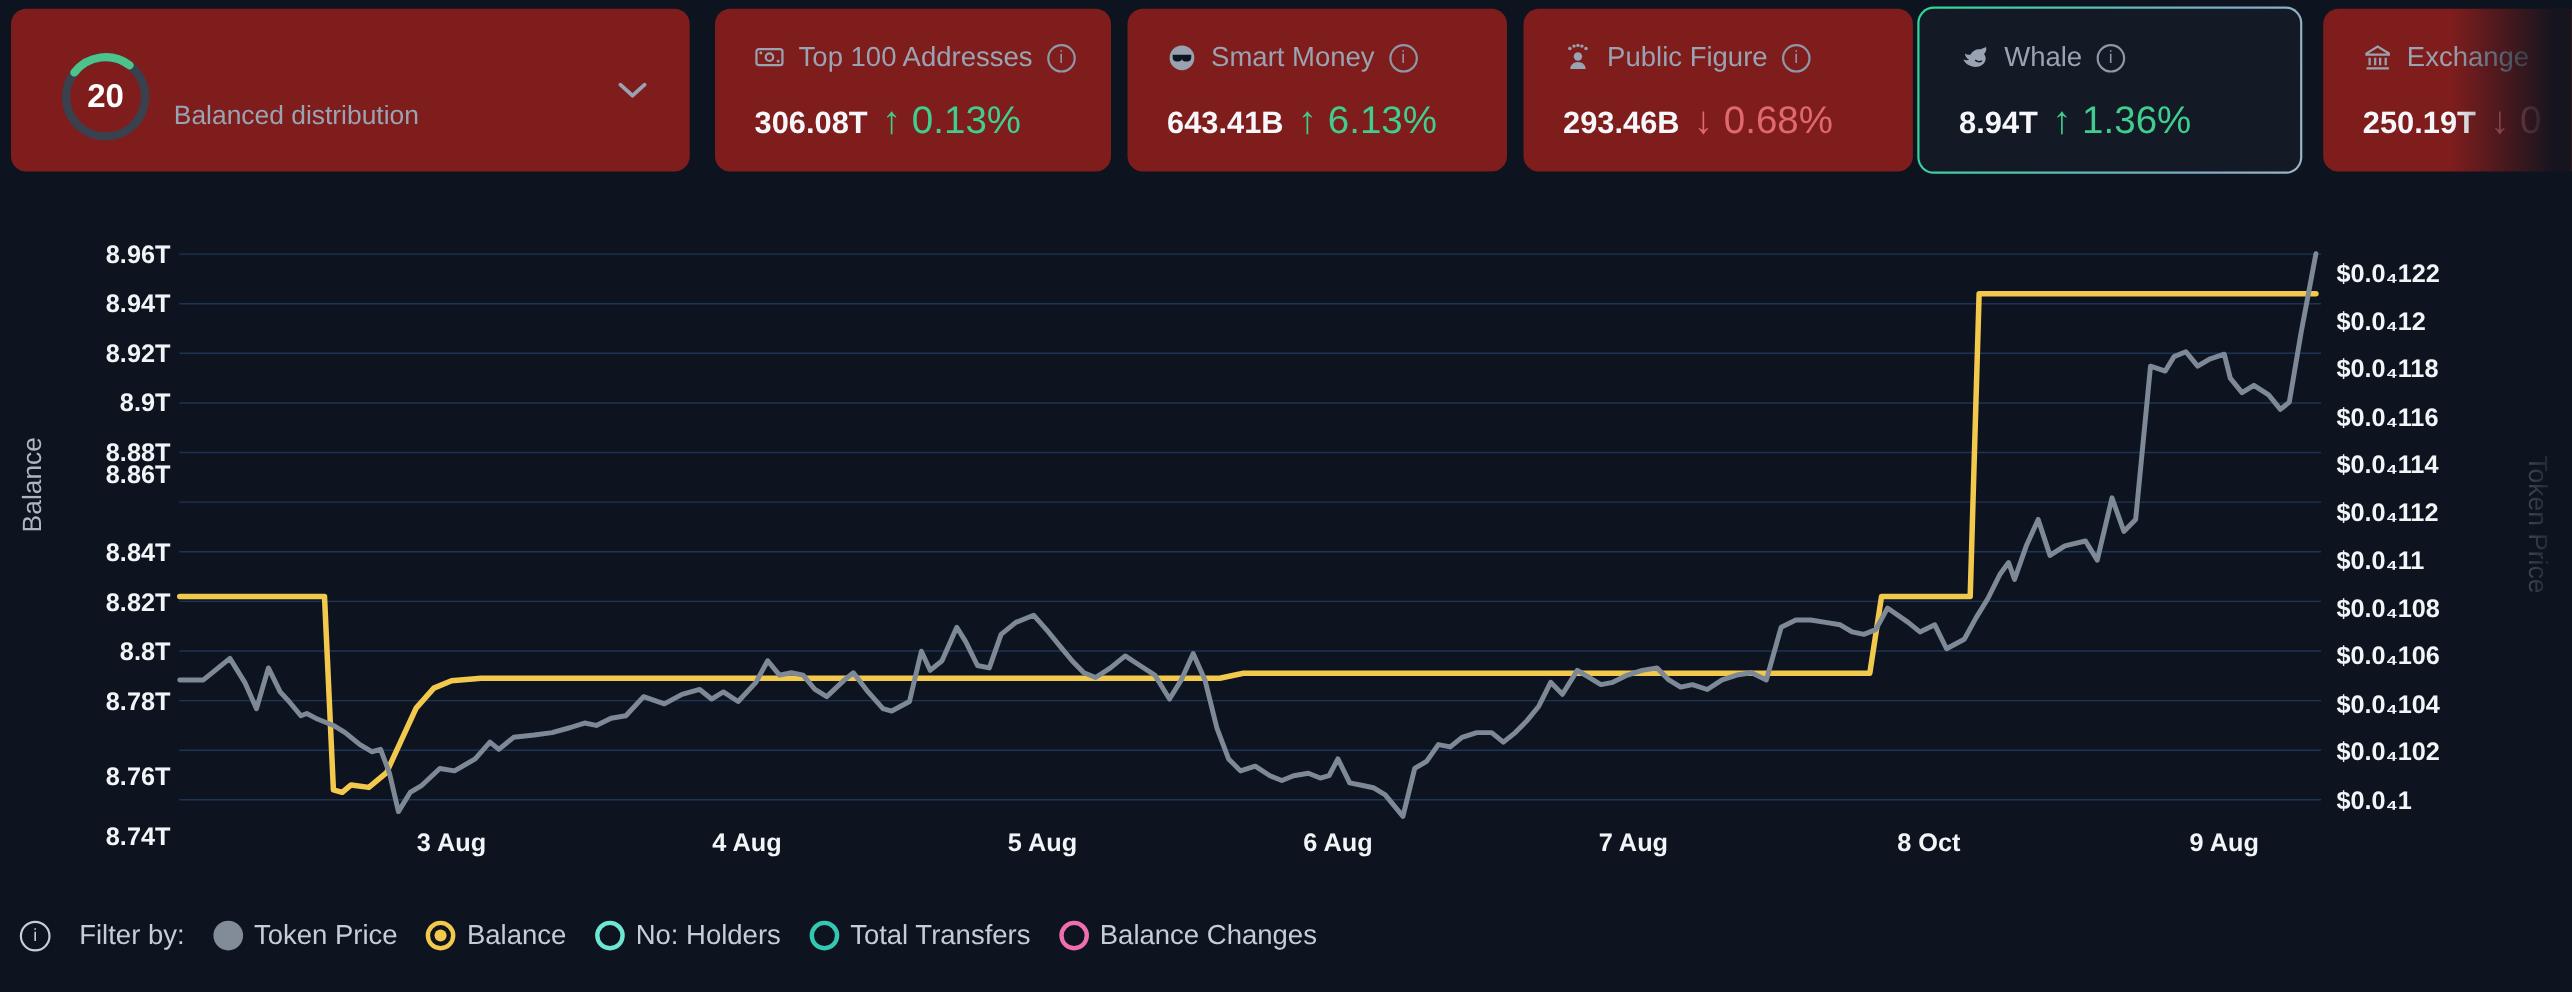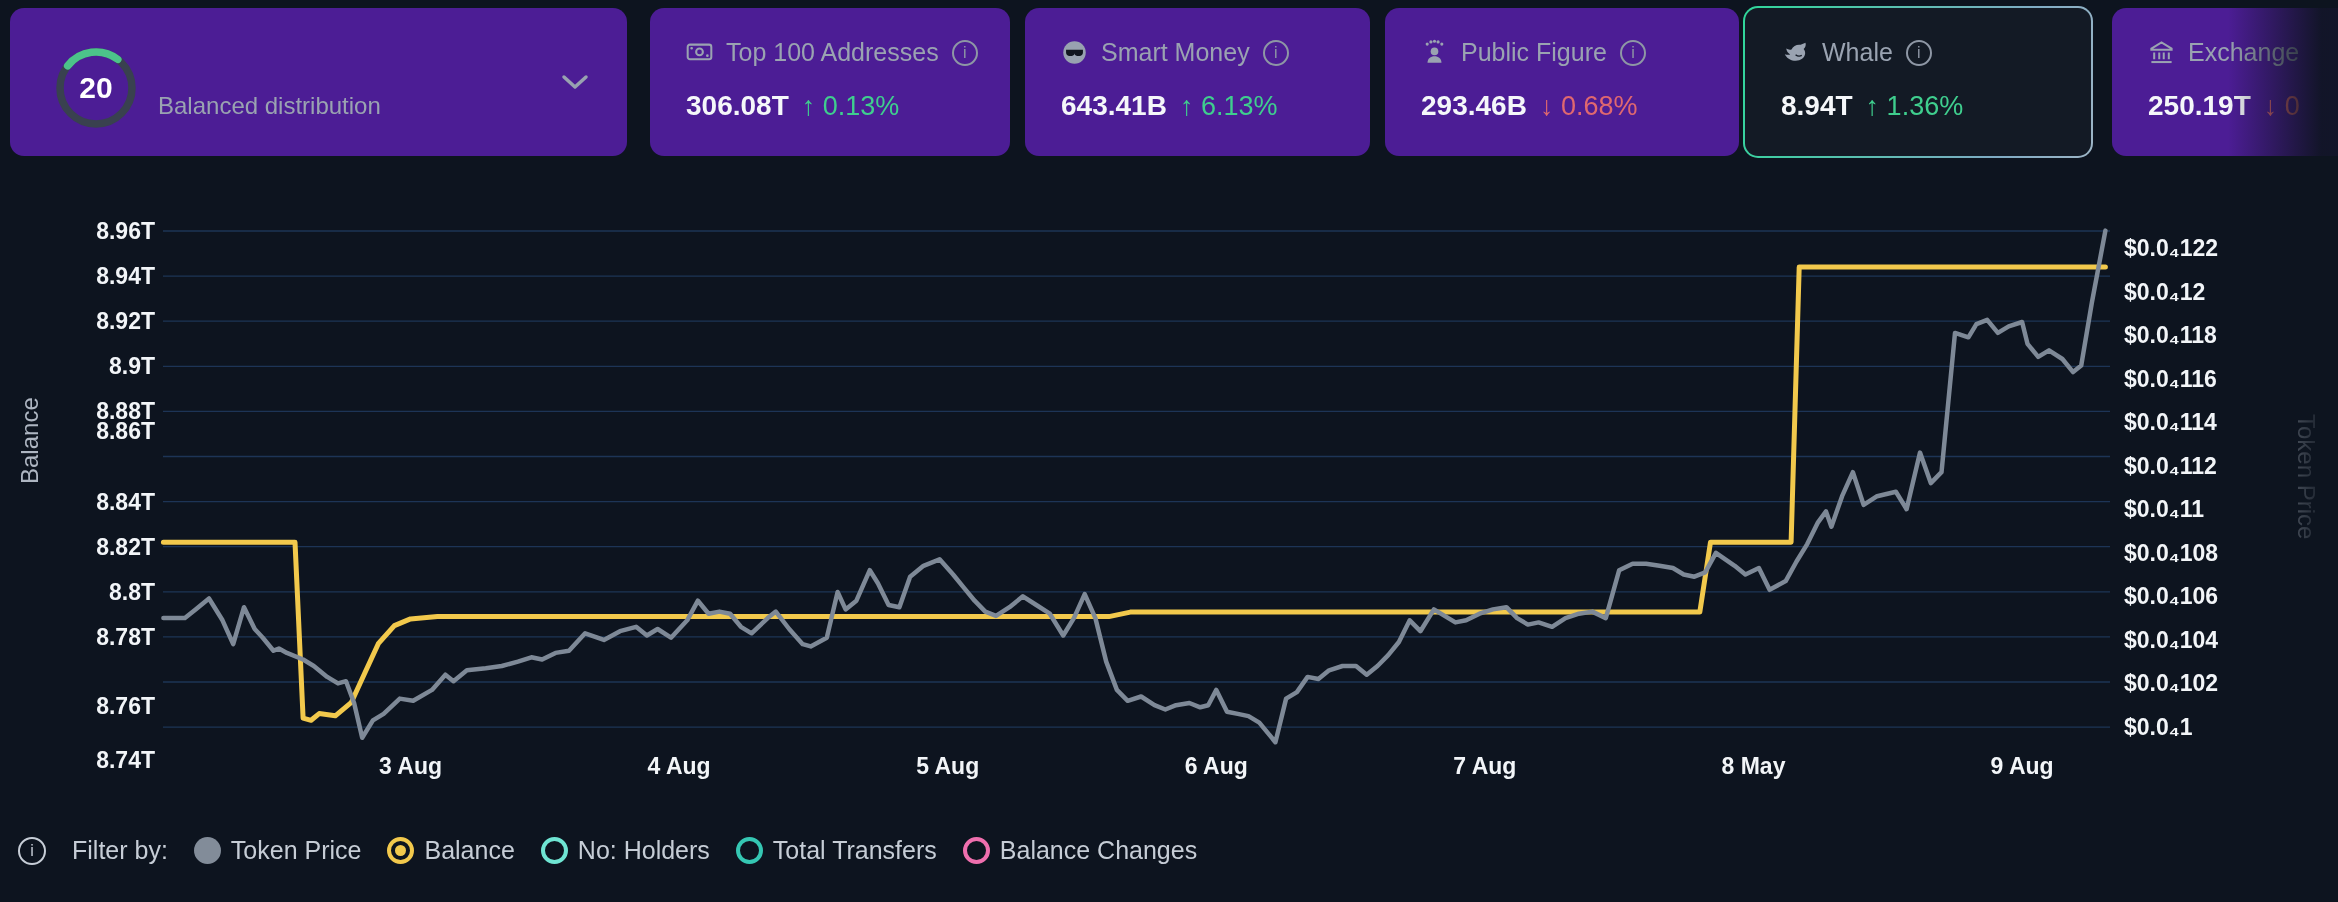--- a/index.html
+++ b/index.html
@@ -5,21 +5,21 @@
   * { margin:0; padding:0; box-sizing:border-box; }
   html,body { width:2338px; height:902px; overflow:hidden; }
   body {
     background:#0D141F;
     font-family:"Liberation Sans", sans-serif;
     color:#EFF2F5;
     position:relative;
   }
   .card {
     position:absolute; top:8px; height:148px;
-    background:#4c1d95; border-radius:14px;
+    background:#7f1d1d; border-radius:14px;
   }
   
   .dist { left:10px; width:617px; }
   .gauge-wrap { position:absolute; left:42px; top:36px; width:88px; height:88px; }
   .gauge-num { position:absolute; left:0; top:0; width:88px; height:88px;
     display:flex; align-items:center; justify-content:center;
     font-size:30px; font-weight:bold; color:#FFFFFF; }
   .dist-title-row { position:absolute; left:148px; top:36px; display:flex; align-items:center; gap:14px; }
   .dist-title { font-size:28px; font-weight:bold; color:#F5F7FA; }
   .dist-sub { position:absolute; left:148px; top:84px; font-size:24px; color:#9AA3B1; }
@@ -27,21 +27,21 @@
     display:inline-flex; width:26px; height:26px; border:2px solid #8E97A5; border-radius:50%;
     color:#8E97A5; font-size:16px; align-items:center; justify-content:center; flex:0 0 auto;
   }
   .info::after { content:"i"; }
   .chev { position:absolute; right:38px; top:66px; }
   
   .stat .title-row { position:absolute; left:36px; top:30px; display:flex; align-items:center; gap:13px;
     font-size:25px; color:#9AA3B1; white-space:nowrap; }
   .stat .val-row { position:absolute; left:36px; top:82px; display:flex; align-items:baseline; gap:13px; white-space:nowrap; }
   .stat .val { font-size:28px; font-weight:bold; color:#F5F7FA; }
-  .stat .chg { font-size:27px;text-align:right; }
+  .stat .chg { font-size:35px;text-align:right; }
   .chg.up { color:#3FCE8E; }
   .chg.down { color:#E0686F; }
   .sel-border {
     position:absolute; top:6px; height:152px; border-radius:15px; padding:2px;
     background:linear-gradient(105deg,#2FD79A 0%,#7FABC4 75%,#9DB5C6 100%);
   }
   .sel-border .card { position:relative; top:0; left:0; width:100%; height:100%; border-radius:13px; background:#131A25; }
   .icon { flex:0 0 auto; display:inline-flex; }
   
   #plot { position:absolute; left:0; top:0; width:2338px; height:902px; pointer-events:none; }
@@ -226,21 +226,21 @@
       <div class="tick tick-right" style="top: 625.86px;">$0.0₄104</div>
       <div class="tick tick-right" style="top: 669.4px;">$0.0₄102</div>
       <div class="tick tick-right" style="top: 712.94px;">$0.0₄1</div>
     </div>
   <div id="x-labels">
       <div class="tick tick-x" style="position: absolute; left: 340.5px;">3 Aug</div>
       <div class="tick tick-x" style="position: absolute; left: 609.1px;">4 Aug</div>
       <div class="tick tick-x" style="position: absolute; left: 877.7px;">5 Aug</div>
       <div class="tick tick-x" style="position: absolute; left: 1146.3px;">6 Aug</div>
       <div class="tick tick-x" style="position: absolute; left: 1414.9px;">7 Aug</div>
-      <div class="tick tick-x" style="position: absolute; left: 1683.5px;">8 May</div>
+      <div class="tick tick-x" style="position: absolute; left: 1683.5px;">8 Oct</div>
       <div class="tick tick-x" style="position: absolute; left: 1952.1px;">9 Aug</div>
     </div>
   <div class="axis-title left">Balance</div>
   <div class="axis-title right">Token Price</div>
 
   <div class="filter-row">
     <span class="info" style="width:28px;height:28px;color:#C6CDD6;border-color:#C6CDD6;"></span>
     <span>Filter by:</span>
     <span class="filter-item">
       <span class="marker m-solid-gray"></span>

